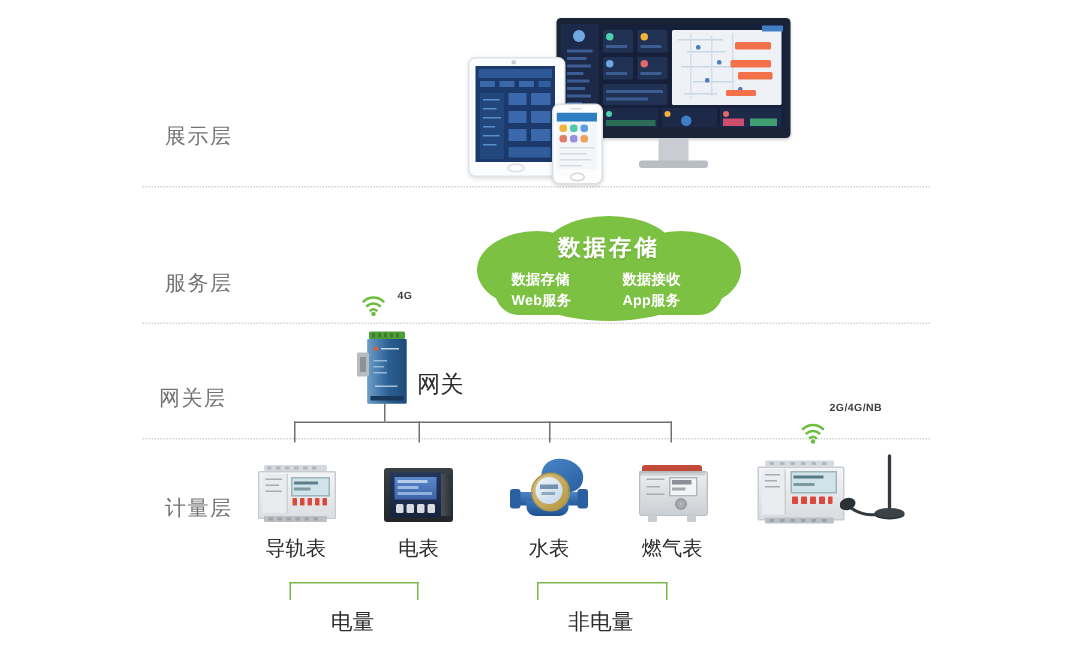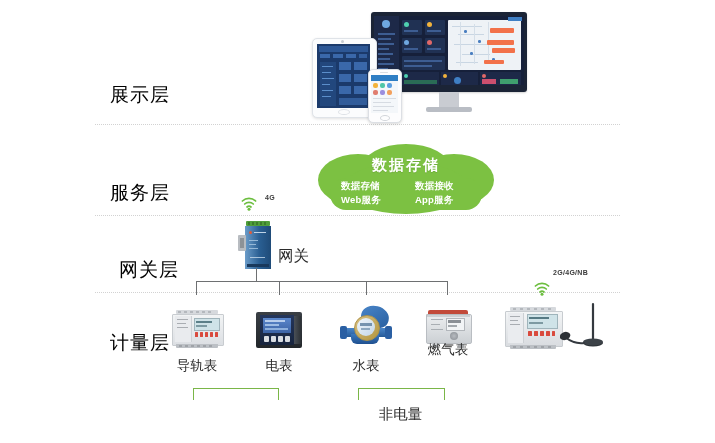--- a/index.html
+++ b/index.html
@@ -16,23 +16,23 @@
 
   
   .divider{
     position:absolute;left:95px;width:525px;height:1px;
     border-top:1px dotted #d2d2d2;
   }
 
   
   .layer-label{
     position:absolute;
-    font-size:19px;
+    font-size:14px;
     letter-spacing:1px;
-    color:#000000;
+    color:#737373;
     font-weight:500;
     white-space:nowrap;
     font-family:Liberation Mono, monospace;
   }
 
   
   .caption{
     position:absolute;
     font-size:13.5px;
     color:#2b2b2b;
@@ -142,21 +142,21 @@
 <body>
 
 <div id="stage">
 
   <div class="divider" style="top:124px;"></div>
   <div class="divider" style="top:215px;"></div>
   <div class="divider" style="top:292px;"></div>
 
   <div class="layer-label" style="left:110px;top:82px;">展示层</div>
   <div class="layer-label" style="left:110px;top:180px;">服务层</div>
-  <div class="layer-label" style="left:119px;top:257px;">网关层</div>
+  <div class="layer-label" style="left:106px;top:257px;">网关层</div>
   <div class="layer-label" style="left:110px;top:330px;">计量层</div>
 
   <div class="abs" style="left:312px;top:12px;width:215px;height:108px;">
 
     <div class="abs" style="left:59px;top:0px;width:156px;height:105px;">
 
       <div class="monitor-body" style="left:0;top:0;width:156px;height:80px;"></div>
 
       <div class="monitor-screen" style="left:3px;top:4px;width:150px;height:69px;">
 
@@ -413,21 +413,21 @@
     <div class="abs" style="left:24px;top:15px;width:9px;height:2px;background:#a3a8ad;"></div>
     <div class="gm-dial" style="left:26px;top:22px;width:8px;height:8px;
          background:radial-gradient(circle,#b7bbc0,#878c92);"></div>
     <div class="abs" style="left:7px;top:9px;width:12px;height:1.4px;background:#a9aeb3;"></div>
     <div class="abs" style="left:7px;top:14px;width:9px;height:1.4px;background:#a9aeb3;"></div>
     <div class="abs" style="left:7px;top:19px;width:12px;height:1.4px;background:#a9aeb3;"></div>
     <div class="gm-pipe" style="left:8px;top:32px;width:6px;height:6px;"></div>
     <div class="gm-pipe" style="left:34px;top:32px;width:6px;height:6px;"></div>
     <div class="abs" style="left:2px;top:4px;width:44px;height:3px;background:#b5b9be;opacity:.55;"></div>
   </div>
-  <div class="caption" style="left:424px;top:341px;width:48px;">燃气表</div>
+  <div class="caption" style="left:424px;top:357px;width:48px;">燃气表</div>
 
   <div class="tiny-label" style="left:553px;top:269px;">2G/4G/NB</div>
   <div class="wifi" style="left:533px;top:281px;width:18px;height:15px;">
     <svg width="18" height="15" viewBox="0 0 18 15">
       <g fill="none" stroke="#6cbe3f" stroke-width="1.7" stroke-linecap="round">
         <path d="M2.4 5.0 A 9.5 9.5 0 0 1 15.6 5.0"></path>
         <path d="M4.7 8.0 A 6.3 6.3 0 0 1 13.3 8.0"></path>
         <path d="M7.0 11.0 A 3.1 3.1 0 0 1 11.0 11.0"></path>
       </g>
       <circle cx="9" cy="13.3" r="1.5" fill="#6cbe3f"></circle>
@@ -470,17 +470,18 @@
       <path d="M33 4 L33 40" stroke="#34393f" stroke-width="2.2" fill="none" stroke-linecap="round"></path>
       <ellipse cx="33" cy="43" rx="10" ry="3.4" fill="#2b3035"></ellipse>
       <ellipse cx="33" cy="42" rx="10" ry="3.4" fill="#3c4248"></ellipse>
       <path d="M24 43 C16 44 10 41 5 37" stroke="#34393f" stroke-width="2" fill="none" stroke-linecap="round"></path>
       <ellipse cx="5" cy="36" rx="5.4" ry="4" fill="#2b3035" transform="rotate(-18 5 36)"></ellipse>
     </svg>
   </div>
 
 
   <div class="bracket" style="left:193px;top:388px;width:84px;"></div>
+  <div class="caption" style="left:193px;top:405px;width:84px;font-size:14.5px;">电量</div>
 
   <div class="bracket" style="left:358px;top:388px;width:85px;"></div>
   <div class="caption" style="left:358px;top:405px;width:85px;font-size:14.5px;">非电量</div>
 
 </div>
 
 </body></html>

